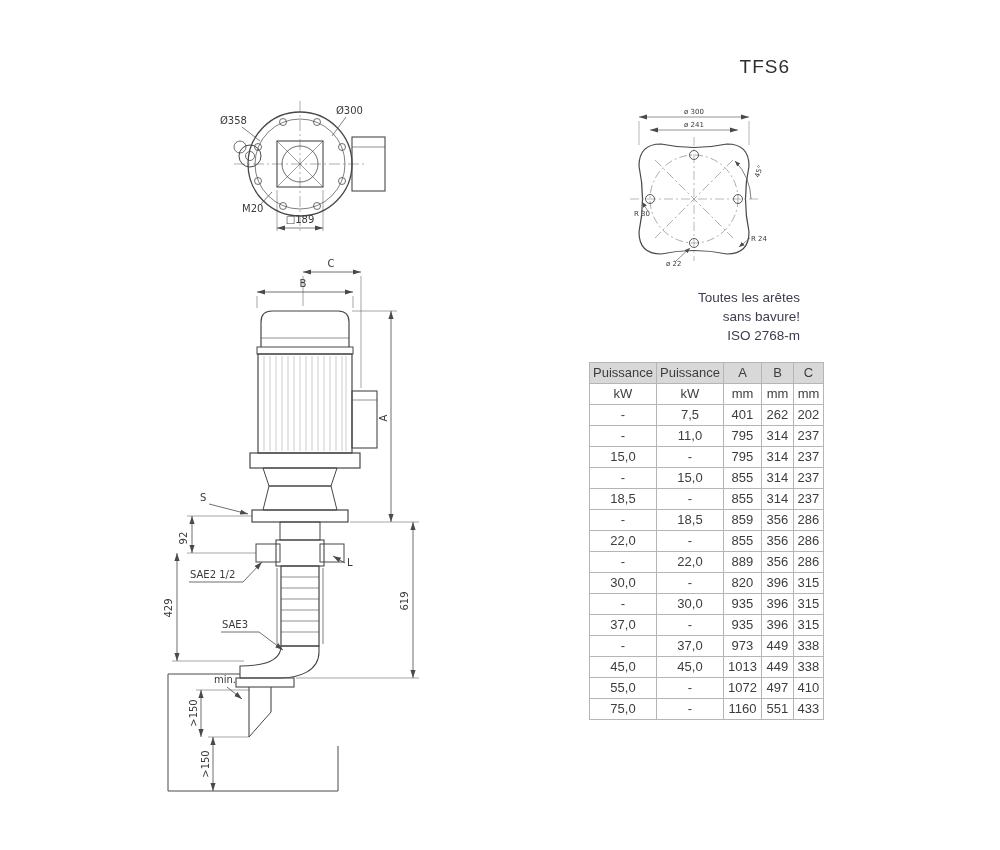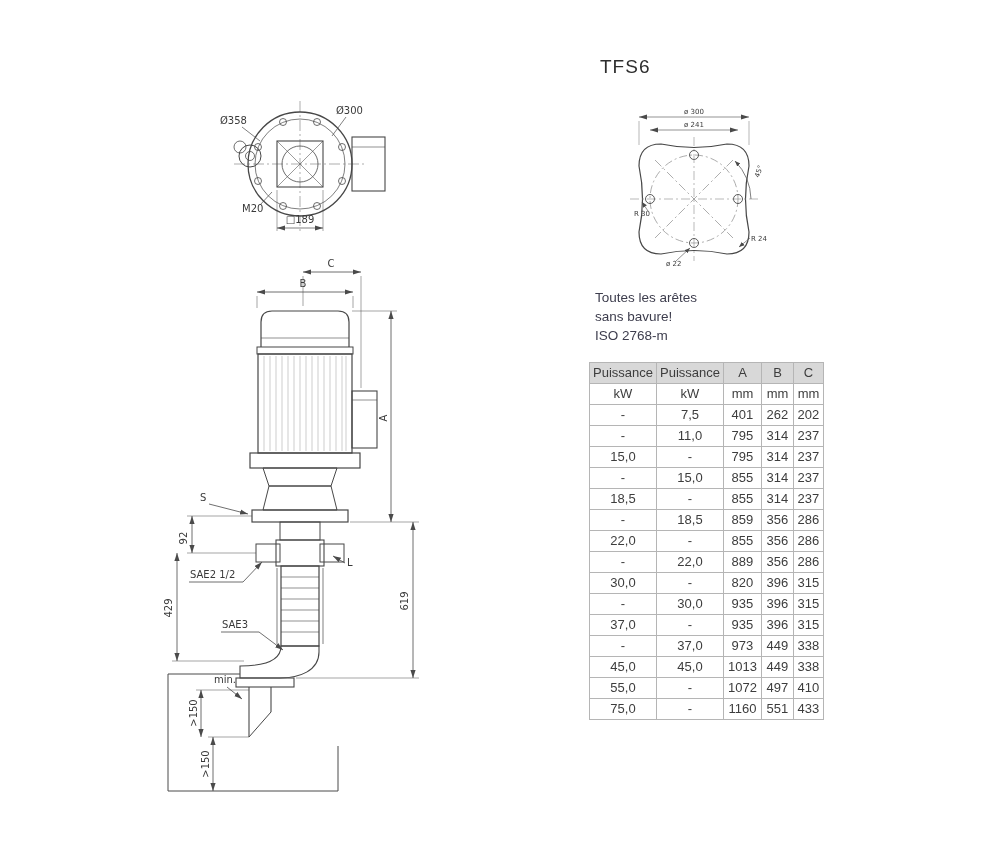--- a/index.html
+++ b/index.html
@@ -1,22 +1,22 @@
 <!DOCTYPE html>
 <html><head>
 <meta charset="utf-8">
 <title>TFS6 Datasheet</title>
 <style>
   * { box-sizing: border-box; }
   body { margin:0; background:#ffffff; font-family:"Liberation Sans", sans-serif; }
   .page { position:relative; width:1000px; height:850px; background:#ffffff; overflow:hidden; }
   .drawing-svg { position:absolute; left:0; top:0; }
-  .title { position:absolute; left:600px; top:56px; width:190px; text-align:left;
+  .title { position:absolute; left:600px; top:56px; width:190px; text-align:right;
            font-size:19px; letter-spacing:1px; color:#2e2e2e; }
-  .notes { position:absolute; left:595px; top:288px; width:205px; text-align:left;
+  .notes { position:absolute; left:595px; top:288px; width:205px; text-align:right;
            font-size:13.5px; line-height:19px; color:#3d3d4d; }
   .spec-table { position:absolute; left:589px; top:362px; border-collapse:collapse;
                 font-size:13px; color:#3d3d3d; table-layout:fixed; }
   .spec-table th, .spec-table td { border:1px solid #b5b5b5; font-weight:400; text-align:center;
                 padding:0 3px; height:20px; line-height:20px; white-space:nowrap; overflow:hidden; }
   .spec-table thead tr.hg th { background:#d8d8d8; }
   svg text { font-family:"DejaVu Sans", sans-serif; font-size:10px; fill:#3a3a3a; }
   svg text.sm { font-size:7px; }
 </style>
 </head>

